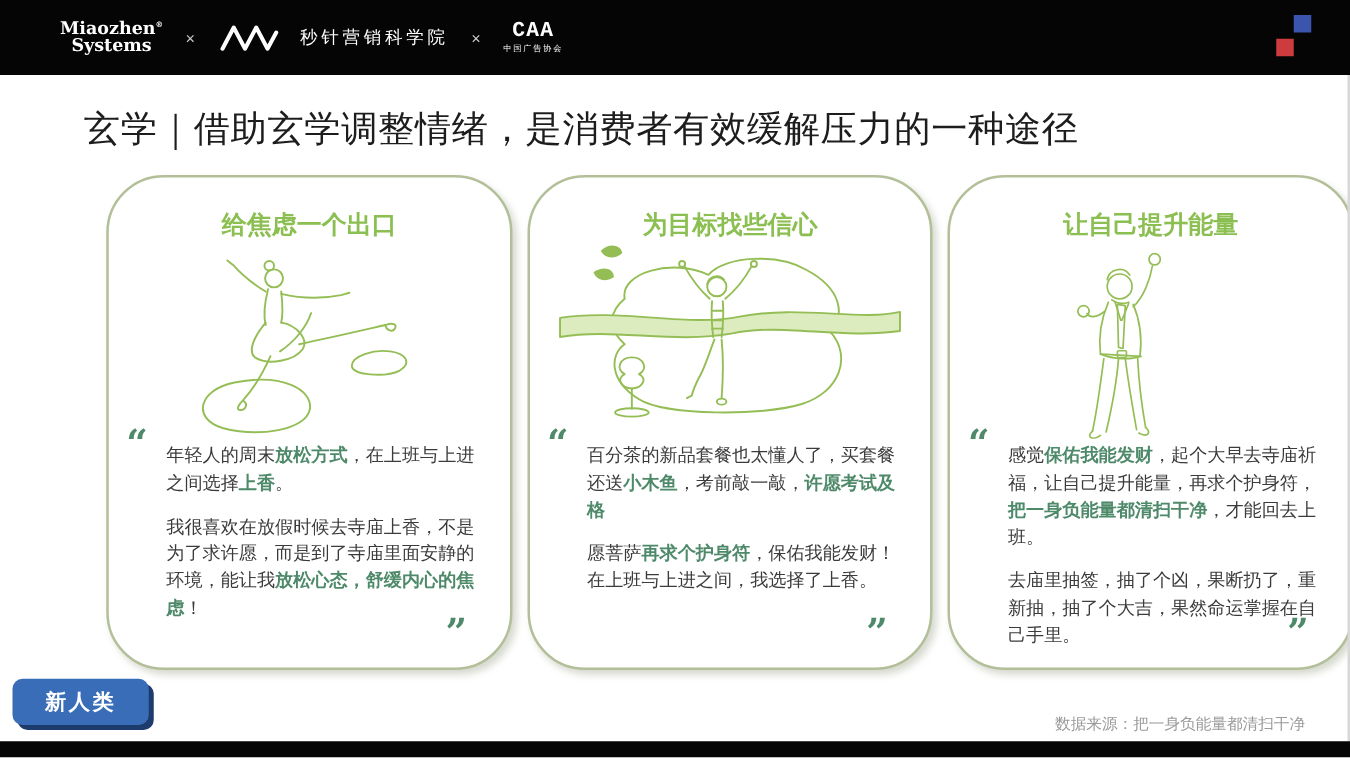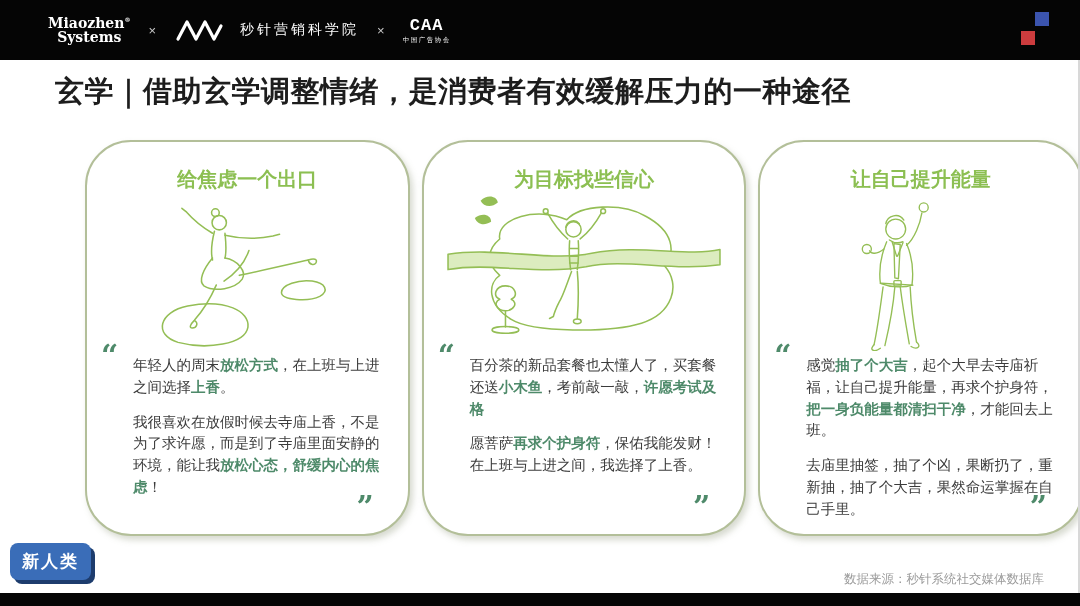--- a/index.html
+++ b/index.html
@@ -15,41 +15,41 @@
   .mlogo svg{display:block;}
   .academy{font-size:14px;letter-spacing:3px;margin-left:-4px;}
   .caa{text-align:center;line-height:1.1;}
   .caa-main{font-size:17px;font-weight:bold;letter-spacing:1px;font-family:Liberation Mono, monospace;}
   .caa-sub{font-size:6.5px;letter-spacing:1.5px;margin-top:1px;}
   .sq{position:absolute;width:14px;height:14px;}
   .sq-blue{left:1035px;top:12px;background:var(--blue_square);}
   .sq-red{left:1021px;top:31px;background:var(--red_square);}
 
   
-  .title{position:absolute;left:55px;top:72px;margin:0;font-size:29px;font-weight:700;
+  .title{position:absolute;left:55px;top:72px;margin:12px;font-size:29px;font-weight:400;
          color:var(--title_text);letter-spacing:0.5px;}
 
   
   .cards{position:absolute;left:47px;top:140px;width:998px;display:flex;gap:12px;padding-left:38px;}
   .card{flex:1;height:396px;background:#fff;border:2px solid var(--card_border);border-radius:46px;
         box-shadow:3px 4px 6px rgba(140,150,120,.35);display:flex;flex-direction:column;
         box-sizing:border-box;overflow:hidden;}
   .card-heading{margin:24px 0 0;text-align:center;font-size:20px;font-weight:bold;color:var(--heading_green);}
   .illus{height:158px;display:flex;align-items:center;justify-content:center;color:var(--illustration_green);}
   .quote{position:relative;flex:1;padding:4px 26px 0 46px;font-size:14.5px;line-height:1.5;color:var(--body_text);}
   .quote p{margin:0 0 13px;}
   .quote .em{color:var(--emphasis_green);font-weight:bold;}
   .oq,.cq{position:absolute;font-family:"DejaVu Serif",serif;font-weight:bold;font-size:30px;
           line-height:1;color:var(--emphasis_green);}
   .oq{left:14px;top:-10px;}
   .cq{right:34px;bottom:12px;}
 
   
   .badge{position:absolute;left:10px;top:543px;background:var(--badge_blue);color:#fff;font-size:17px;
-         font-weight:bold;letter-spacing:2px;padding:7px 12px;border-radius:8px;
+         font-weight:bold;letter-spacing:2px;padding:7px 26px;border-radius:8px;
          box-shadow:4px 4px 0 var(--badge_shadow);}
   .source{position:absolute;right:36px;top:571px;font-size:12.5px;color:var(--source_gray);}
   .bottom-bar{position:absolute;left:0;bottom:0;width:100%;height:13px;background:#050505;}
   .right-edge{position:absolute;right:0;top:60px;bottom:13px;width:2px;background:#d8d8d8;}
 </style>
 </head>
 <body>
 
 <div class="slide">
 
@@ -170,27 +170,27 @@
             <path d="M117,104 C120,128 124,150 127,167"></path>
             <path d="M128,104 C129,126 132,148 135,165"></path>
             <path d="M88,168 c-6,6 0,9 7,4"></path>
             <path d="M135,165 c6,5 1,9 -6,5"></path>
           </g>
         </svg>
       </div>
       <div class="quote">
         <div class="oq">“</div>
         <div class="paras">
-            <p><span>感觉</span><span class="em">抽了个大吉</span><span>，起个大早去寺庙祈福，让自己提升能量，再求个护身符，</span><span class="em">把一身负能量都清扫干净</span><span>，才能回去上班。</span></p>
+            <p><span>感觉</span><span class="em">保佑我能发财</span><span>，起个大早去寺庙祈福，让自己提升能量，再求个护身符，</span><span class="em">把一身负能量都清扫干净</span><span>，才能回去上班。</span></p>
             <p><span>去庙里抽签，抽了个凶，果断扔了，重新抽，抽了个大吉，果然命运掌握在自己手里。</span></p>
           </div>
         <div class="cq">”</div>
       </div>
     </section>
 
   </main>
 
   <div class="badge">新人类</div>
-  <div class="source">数据来源：秒针系统社交媒体数据库</div>
+  <div class="source">数据来源：把一身负能量都清扫干净</div>
   <div class="right-edge"></div>
   <div class="bottom-bar"></div>
 
 </div>
 
 </body></html>

